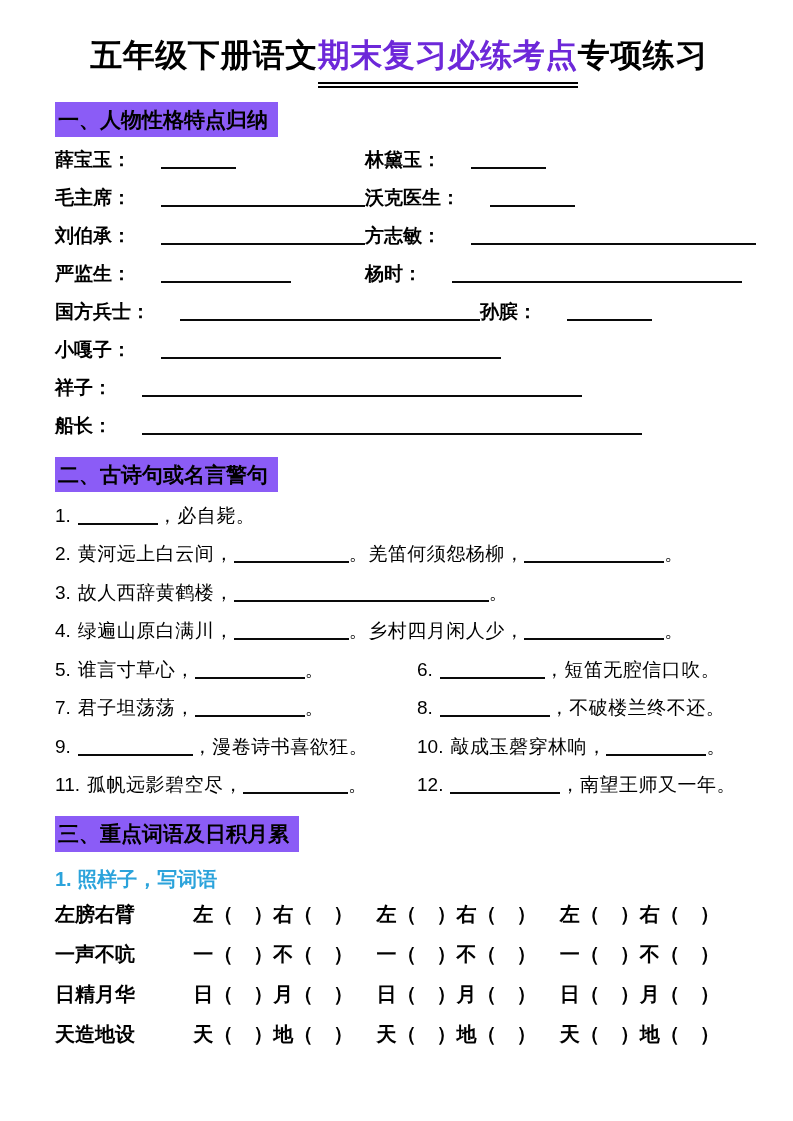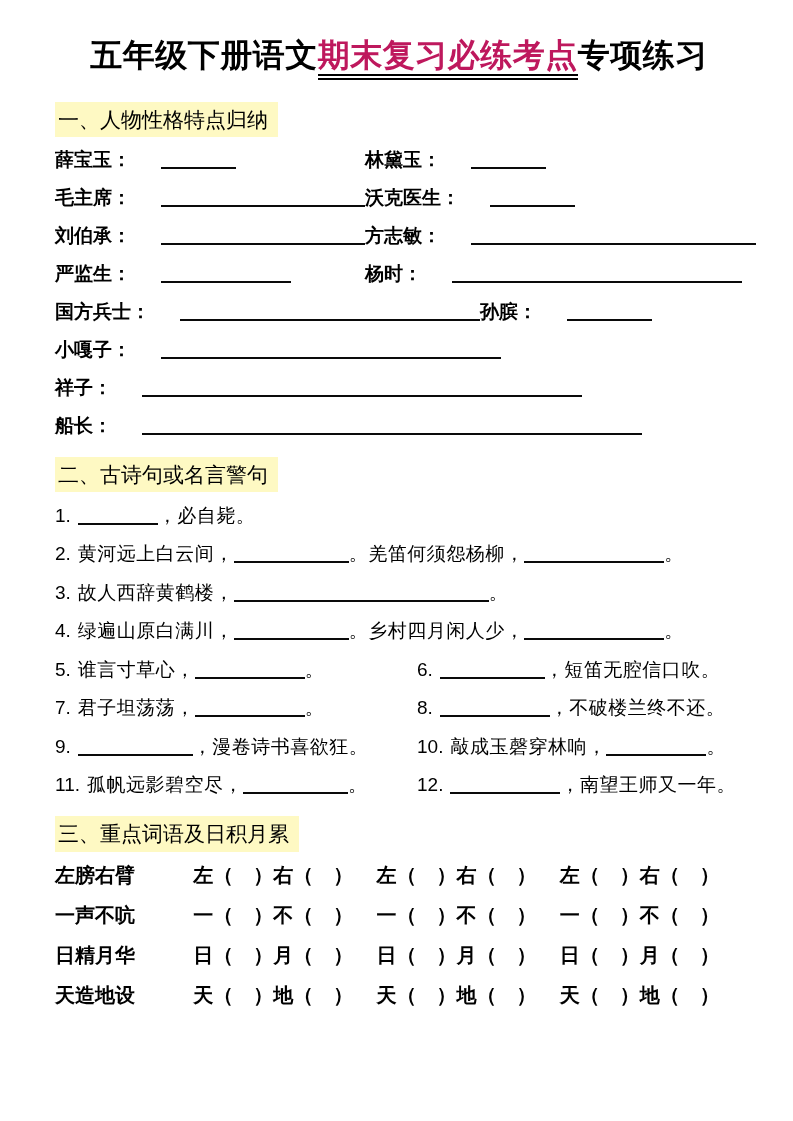--- a/index.html
+++ b/index.html
@@ -4,24 +4,24 @@
 <style>
   html,body{margin:0;padding:0;background:#fff;}
   body{
     width:793px;height:1121px;overflow:hidden;
     font-family:"Liberation Sans", sans-serif;color:#000;
   }
   .page{box-sizing:border-box;width:793px;height:1121px;padding:26px 50px 0 55px;background:#fff;}
 
   
   .title{font-size:32px;font-weight:bold;text-align:center;margin:8px 0 18px 0;letter-spacing:0.5px;white-space:nowrap;}
-  .title .hl{color:#be185d;border-bottom:6px double #000;padding-bottom:1px;font-family:Liberation Serif, serif;}
-
-  
-  .sec-head{display:inline-block;background:#fef9c3;color:#000;font-weight:normal;
+  .title .hl{color:#6d28d9;border-bottom:6px double #000;padding-bottom:9px;font-family:Liberation Serif, serif;}
+
+  
+  .sec-head{display:inline-block;background:#8b5cf6;color:#000;font-weight:bold;
     font-size:21px;padding:5px 10px 5px 3px;margin:6px 0 4px 0;line-height:1.2;}
   .sec-wrap{margin-top:6px;}
 
   
   .row{display:flex;align-items:center;height:38px;font-size:19px;white-space:nowrap;}
   .cell{display:flex;align-items:center;white-space:nowrap;gap:24px;}
   .cell.colL{width:310px;}
   .cell.colL5{width:425px;}
   .lbl{font-weight:bold;margin-right:6px;}
 
@@ -213,20 +213,21 @@
         <span class="num">12.</span>
           <span class="blank w110"></span>
           <span class="ptext">，南望王师又一年。</span>
       </div>
     </div>
   </div>
 
   <div class="sec-wrap">
     <span class="sec-head">三、重点词语及日积月累</span>
 
+    <div class="sub-head">1. 照样子，写词语</div>
 
     <div class="wrow">
       <span class="ex">左膀右臂</span>
       <span class="pat">左（　）右（　）</span>
       <span class="pat">左（　）右（　）</span>
       <span class="pat">左（　）右（　）</span>
     </div>
     <div class="wrow">
       <span class="ex">一声不吭</span>
       <span class="pat">一（　）不（　）</span>

